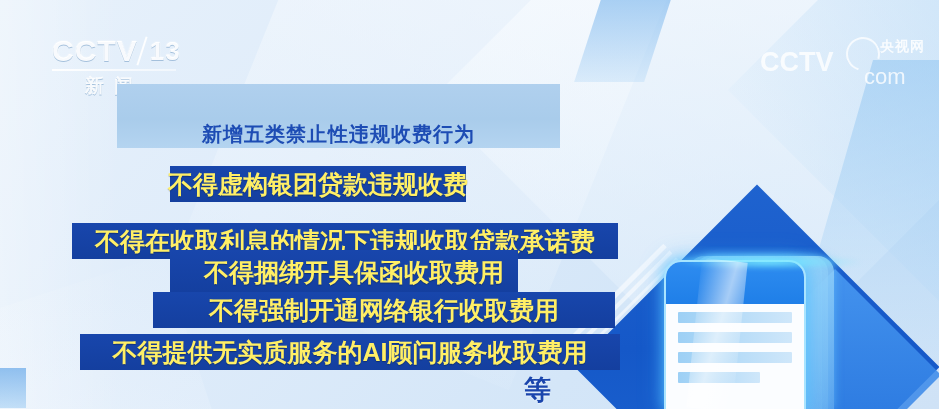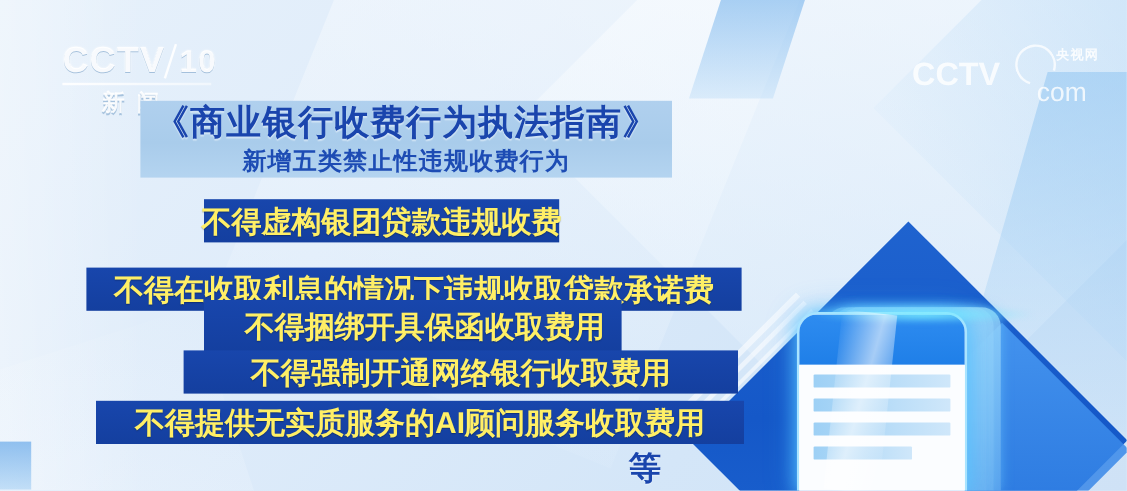--- a/index.html
+++ b/index.html
@@ -138,21 +138,21 @@
   .wm-cctv{
     position:absolute;left:0;top:14px;font-size:27px;font-weight:bold;letter-spacing:0px;
     color:rgba(255,255,255,.80);
   }
   .wm-ring{
     position:absolute;left:86px;top:4px;width:30px;height:30px;border-radius:50%;
     border:2px solid rgba(255,255,255,.75);border-bottom-color:transparent;
     transform:rotate(-28deg);
   }
   .wm-cn{
-    position:absolute;left:120px;top:5px;font-size:11px;font-weight:bold;letter-spacing:1px;
+    position:absolute;left:120px;top:5px;font-size:14px;font-weight:bold;letter-spacing:1px;
     color:rgba(255,255,255,.85);white-space:nowrap;
   }
   .wm-com{
     position:absolute;left:104px;top:31px;font-size:22px;
     color:rgba(255,255,255,.8);
   }
 
   
   .headline{
     position:absolute;left:117px;top:84px;width:443px;height:64px;
@@ -228,36 +228,35 @@
     </div>
     <div class="dev-glow"></div>
     <div class="dev-sheen"></div>
   </div>
 
   <div class="logo">
     <div class="logo-main">
       <span>CCTV</span>
       <span class="logo-13">
         <span class="logo-slash"></span>
-        <span>10</span>
+        <span>13</span>
       </span>
     </div>
     <div class="logo-rule"></div>
     <div class="logo-sub">新闻</div>
   </div>
 
   <div class="wm">
     <div class="wm-cctv">CCTV</div>
     <div class="wm-ring"></div>
     <div class="wm-cn">央视网</div>
     <div class="wm-com">com</div>
   </div>
 
   <div class="headline">
-    <div class="headline-title">《商业银行收费行为执法指南》</div>
     <div class="headline-sub">新增五类禁止性违规收费行为</div>
   </div>
 
   <div class="banner b-1">不得虚构银团贷款违规收费</div>
   <div class="banner b-2">不得在收取利息的情况下违规收取贷款承诺费</div>
   <div class="banner b-3">不得捆绑开具保函收取费用</div>
   <div class="banner b-4">不得强制开通网络银行收取费用</div>
   <div class="banner b-5">不得提供无实质服务的AI顾问服务收取费用</div>
 
   <div class="deng">等</div>

